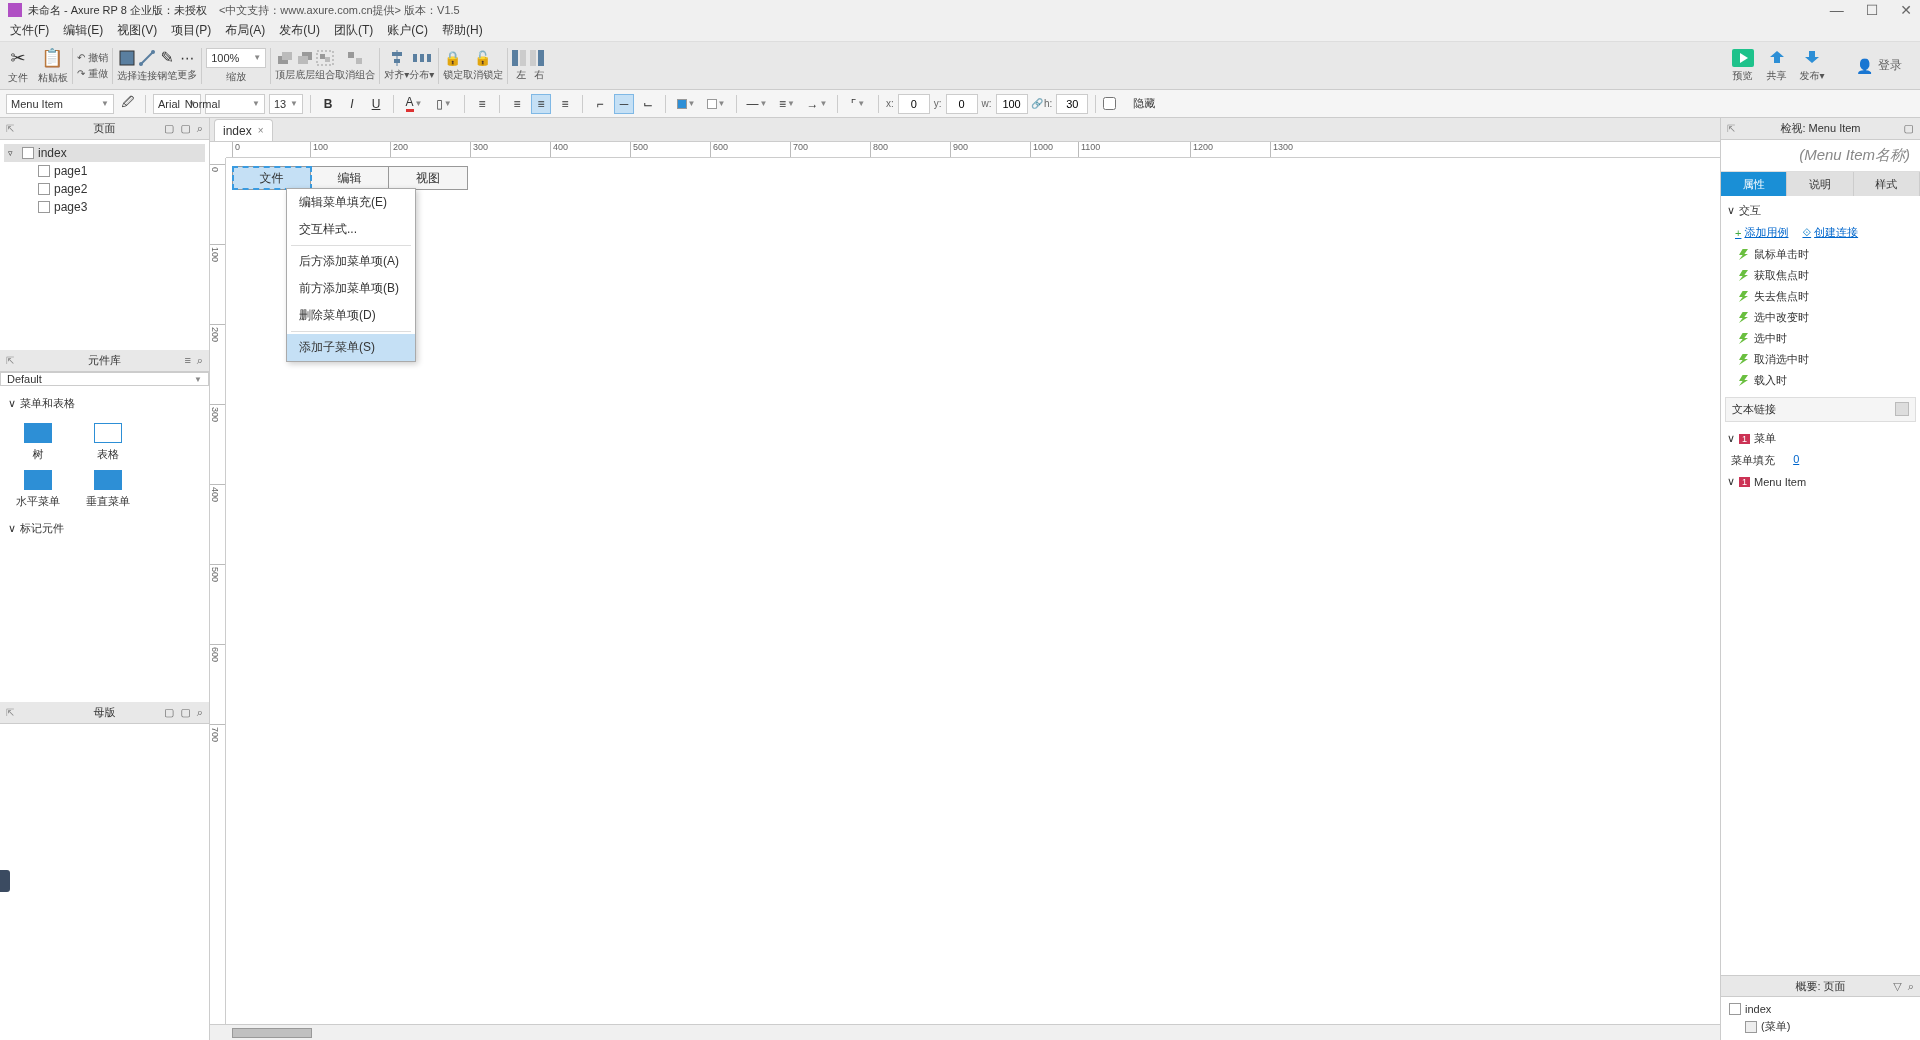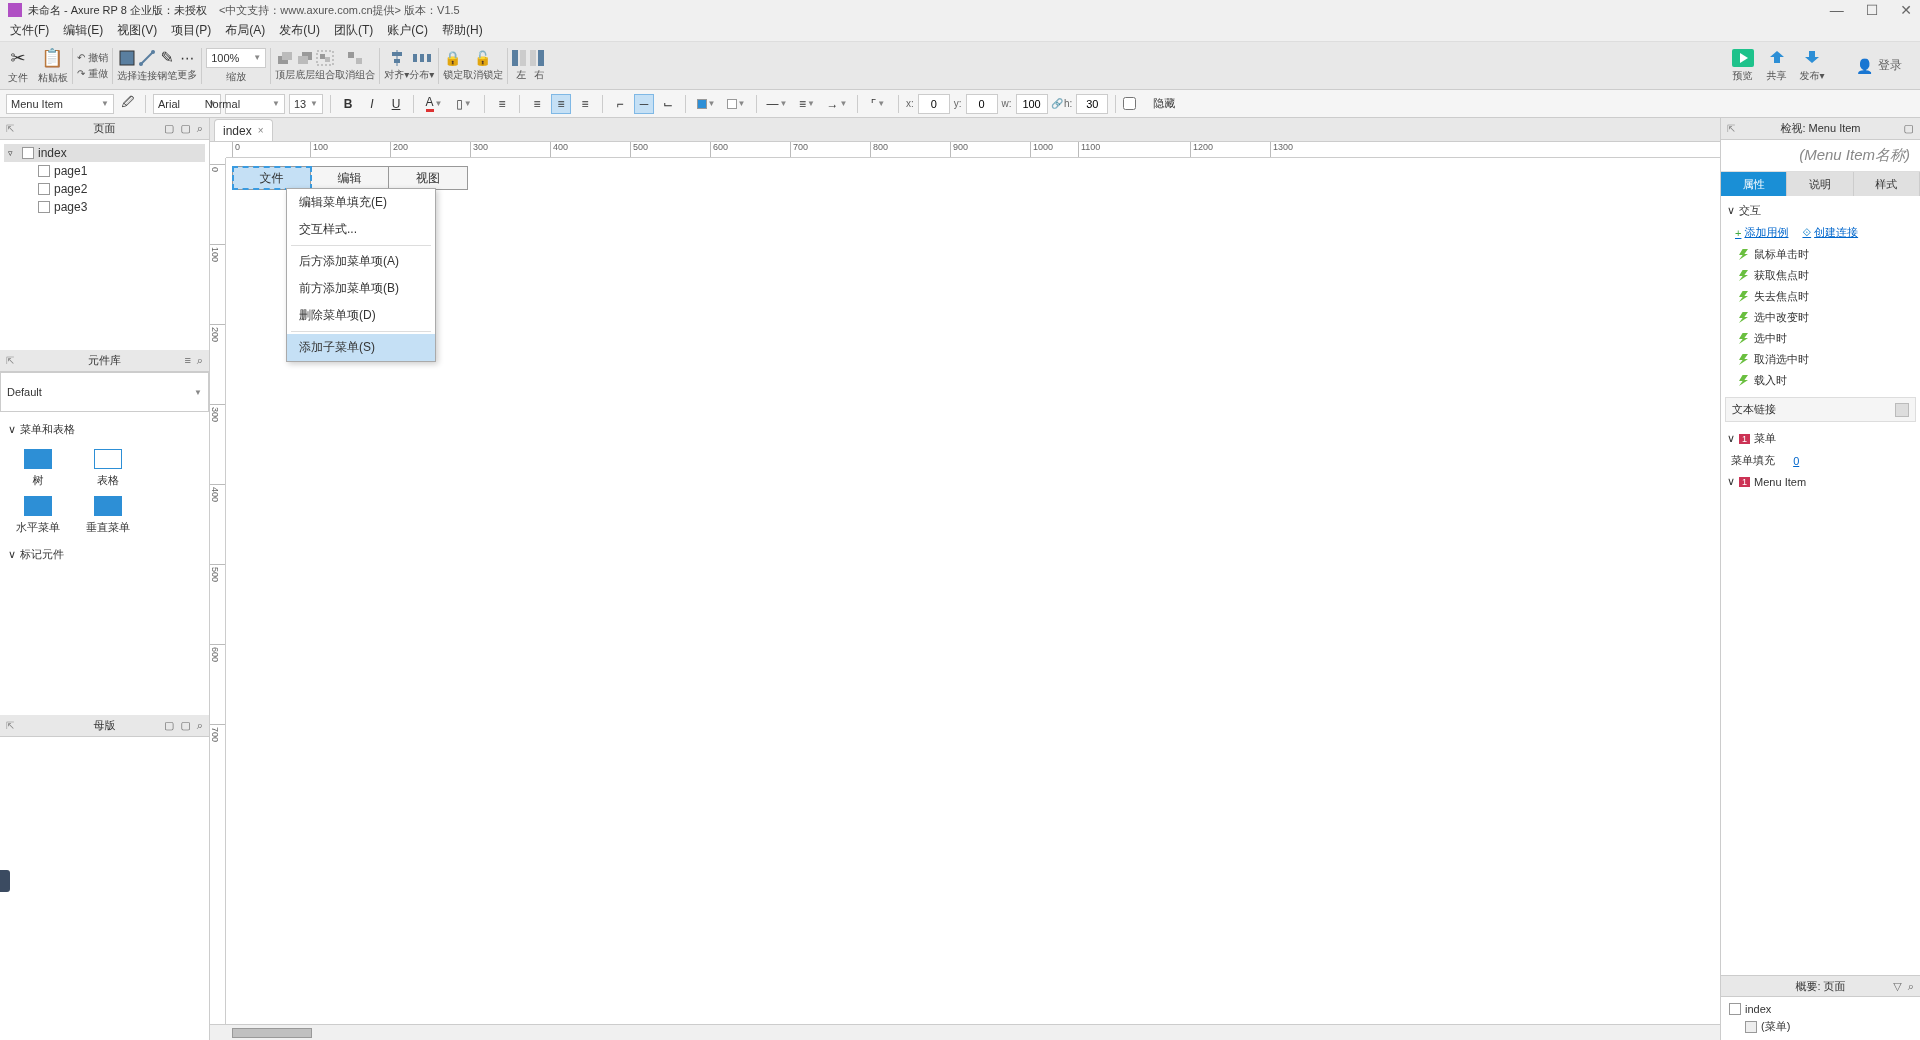--- a/index.html
+++ b/index.html
@@ -19,21 +19,21 @@
 
 .ribbon { height: 48px; background: #e8e8e8; display: flex; align-items: center; padding: 0 8px; border-bottom: 1px solid #ccc; }
 .ribbon-sep { width: 1px; height: 36px; background: #ccc; margin: 0 4px; }
 .ribbon-right { margin-left: auto; display: flex; align-items: center; gap: 12px; }
 .login-btn { display: flex; align-items: center; gap: 4px; font-size: 12px; color: #666; margin-left: 20px; margin-right: 10px; }
 
 
 .format-bar { height: 28px; background: #f5f5f5; display: flex; align-items: center; padding: 0 6px; gap: 4px; border-bottom: 1px solid #ccc; font-size: 12px; }
 .fb-select { border: 1px solid #ccc; background: #fff; height: 20px; padding: 0 4px; font-size: 11px; display: flex; align-items: center; }
 .fb-select.wide { width: 108px; justify-content: space-between; }
-.fb-select.med { width: 68px; justify-content: space-between; }
+.fb-select.med { width: 48px; justify-content: space-between; }
 .fb-select.small { width: 60px; justify-content: flex-end; gap: 32px; }
 .fb-select.tiny { width: 34px; justify-content: space-between; }
 .fb-arrow { font-size: 8px; color: #888; }
 .fb-btn { width: 20px; height: 20px; display: flex; align-items: center; justify-content: center; border: 1px solid transparent; }
 .fb-btn.active { background: #c5e0f5; border: 1px solid #7fb8e5; }
 .fb-sep { width: 1px; height: 18px; background: #ccc; margin: 0 3px; }
 .fb-color-btn { width: 26px; height: 20px; display: flex; align-items: center; justify-content: center; gap: 1px; }
 .fb-color-sw { width: 10px; height: 10px; border: 1px solid #999; }
 .fb-input { width: 32px; height: 20px; border: 1px solid #ccc; background: #fff; text-align: center; font-size: 11px; }
 .fb-check { display: flex; align-items: center; gap: 17px; font-size: 11px; }
@@ -47,21 +47,21 @@
 .panel-header .pin { position: absolute; left: 6px; font-size: 10px; color: #888; }
 .panel-header .tools { position: absolute; right: 6px; display: flex; gap: 6px; font-size: 11px; color: #666; }
 .panel-body { overflow: auto; background: #fff; }
 .page-tree { padding: 4px; }
 .tree-item { display: flex; align-items: center; gap: 4px; padding: 2px 4px; font-size: 12px; }
 .tree-item.selected { background: #e0e0e0; }
 .tree-item .expand { width: 10px; font-size: 9px; }
 .tree-item.child { padding-left: 34px; }
 .tree-icon { width: 12px; height: 12px; background: #fff; border: 1px solid #999; }
 
-.widget-select { width: 100%; height: 40px; border: 1px solid #ccc; background: #fff; padding: 0 6px; font-size: 11px; display: flex; align-items: center; justify-content: space-between; }
+.widget-select { width: 100%; height: 14px; border: 1px solid #ccc; background: #fff; padding: 0 6px; font-size: 11px; display: flex; align-items: center; justify-content: space-between; }
 .widget-section { padding: 6px 8px; font-size: 11px; background: #fff; }
 .widget-section-hdr { display: flex; align-items: center; gap: 4px; padding: 4px 0; }
 .widget-grid { display: flex; flex-wrap: wrap; gap: 8px 18px; padding: 8px 4px; }
 .widget-cell { width: 52px; display: flex; flex-direction: column; align-items: center; gap: 4px; font-size: 11px; }
 .widget-thumb { width: 28px; height: 20px; background: #2d8fd6; }
 
 
 .center { flex: 1; display: flex; flex-direction: column; background: #fff; position: relative; }
 .tabs-row { height: 24px; background: #e8e8e8; display: flex; align-items: flex-end; padding-left: 4px; border-bottom: 1px solid #ccc; }
 .tab { height: 22px; background: #fff; border: 1px solid #ccc; border-bottom: none; padding: 2px 8px; font-size: 12px; display: flex; align-items: center; gap: 6px; border-top-left-radius: 4px; border-top-right-radius: 4px; }
@@ -73,42 +73,42 @@
 .ruler-v .tick { position: absolute; left: 0; width: 100%; border-top: 1px solid #bbb; writing-mode: vertical-lr; padding-top: 2px; }
 .canvas { flex: 1; background: #fff; position: relative; }
 
 
 .menu-widget { position: absolute; left: 6px; top: 8px; display: flex; border: 1px solid #999; background: #f5f5f5; }
 .menu-cell { width: 78px; height: 22px; border-right: 1px solid #999; display: flex; align-items: center; justify-content: center; font-size: 12px; }
 .menu-cell:last-child { border-right: none; }
 .menu-cell.sel { background: #c5e0f5; outline: 2px dashed #3a9be0; outline-offset: -1px; }
 
 
-.ctx-menu { position: absolute; left: 60px; top: 30px; width: 150px; background: #fff; border: 1px solid #aaa; box-shadow: 2px 2px 6px rgba(0,0,0,0.2); }
+.ctx-menu { position: absolute; left: 60px; top: 30px; width: 130px; background: #fff; border: 1px solid #aaa; box-shadow: 2px 2px 6px rgba(0,0,0,0.2); }
 .ctx-item { padding: 5px 12px; font-size: 12px; }
 .ctx-item:hover, .ctx-item.hover { background: #c5e0f5; }
 .ctx-sep { height: 1px; background: #ddd; margin: 2px 4px; }
 
 
 .right-panel { width: 200px; background: #f0f0f0; border-left: 1px solid #ccc; display: flex; flex-direction: column; }
 .inspector-hdr { height: 22px; background: #e8e8e8; display: flex; align-items: center; justify-content: center; font-size: 11px; border-bottom: 1px solid #ccc; position: relative; }
 .inspector-hdr .pin { position: absolute; left: 6px; font-size: 10px; color: #888; }
 .inspector-hdr .ico { position: absolute; right: 6px; font-size: 11px; color: #666; }
 .inspector-name { padding: 6px 10px; font-size: 15px; color: #888; font-style: italic; background: #fff; border-bottom: 1px solid #ddd; text-align: right; }
 .inspector-tabs { display: flex; height: 24px; }
 .inspector-tab { flex: 1; display: flex; align-items: center; justify-content: center; font-size: 11px; background: #e0e0e0; border-right: 1px solid #ccc; }
 .inspector-tab.active { background: #1a8fd6; color: #fff; }
 .inspector-body { flex: 1; background: #fff; padding: 4px; font-size: 11px; overflow: auto; }
 .insp-section { margin-bottom: 6px; }
 .insp-sec-hdr { display: flex; align-items: center; gap: 4px; padding: 3px 2px; }
 .insp-links { display: flex; gap: 14px; padding: 4px 10px; }
 .insp-link { color: #0066cc; text-decoration: underline; font-size: 11px; display: flex; align-items: center; gap: 3px; }
 .event-item { display: flex; align-items: center; gap: 6px; padding: 3px 14px; }
 .event-item .flash { width: 9px; height: 11px; background: #6abf40; clip-path: polygon(40% 0, 100% 0, 60% 45%, 100% 45%, 0 100%, 40% 55%, 0 55%); }
-.insp-row { display: flex; align-items: center; gap: 6px; padding: 4px 6px; }
+.insp-row { display: flex; align-items: flex-start; gap: 6px; padding: 4px 6px; }
 .outline-hdr { height: 22px; background: #e8e8e8; display: flex; align-items: center; justify-content: center; font-size: 11px; border-top: 1px solid #ccc; border-bottom: 1px solid #ccc; position: relative; }
 .outline-body { background: #fff; padding: 4px; font-size: 11px; }
 .outline-item { display: flex; align-items: center; gap: 4px; padding: 2px 4px; }
 .outline-item.child { padding-left: 20px; }
 
 .h-scrollbar { height: 16px; background: #f0f0f0; border-top: 1px solid #ccc; display: flex; align-items: center; }
 .h-scrollbar .thumb { margin-left: 22px; width: 80px; height: 10px; background: #c0c0c0; border: 1px solid #999; }
 
 svg { display: block; }
 .ribbon-item-big { display: flex; flex-direction: column; align-items: center; gap: 2px; }

